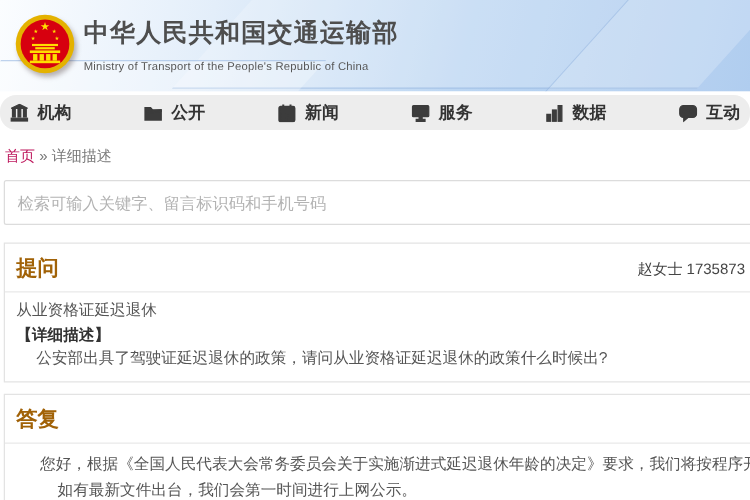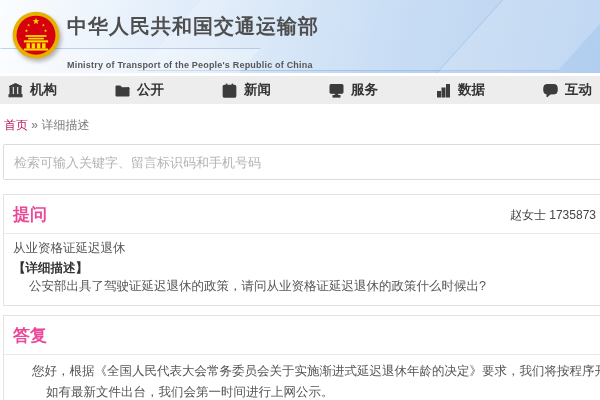--- a/index.html
+++ b/index.html
@@ -14,28 +14,28 @@
     position:relative; height:73px; overflow:hidden;
     background:linear-gradient(104deg,#fbfdff 0%,#e3eefa 28%,#bcd6f2 62%,#a4c5ed 100%);
   }
   .streak { position:absolute; background:rgba(255,255,255,0.22); }
   .streak.s1 { width:420px; height:160px; left:210px; top:-90px; transform:skewX(-42deg); border-bottom:1px solid rgba(120,160,215,0.45); }
   .streak.s2 { width:300px; height:200px; left:430px; top:-20px; transform:skewX(-42deg); background:rgba(255,255,255,0.14); border-left:1px solid rgba(120,160,215,0.4); }
   .streak.s3 { width:260px; height:90px; left:-40px; top:48px; transform:skewX(-42deg); background:rgba(255,255,255,0.28); border-top:1px solid rgba(130,168,220,0.5); }
   .emblem { position:absolute; left:10px; top:8px; width:52px; height:56px; filter:drop-shadow(2px 3px 2px rgba(60,40,40,0.35)); }
   .header-titles { position:absolute; left:67px; top:13px; }
   .cn-title { font-size:20px; font-weight:bold; color:#4e4e4e; letter-spacing:1px; white-space:nowrap; }
-  .en-title { margin-top:20px; font-size:9px; font-weight:bold; color:#575757; letter-spacing:0.2px; white-space:nowrap; }
+  .en-title { margin-top:8px; font-size:9px; font-weight:normal; color:#575757; letter-spacing:0.2px; white-space:nowrap; }
 
   .header-gap { height:3px; background:#fff; }
 
   
   .main-nav {
     height:28px; background:#ededed; display:flex; align-items:center;
-    justify-content:space-between; padding:0 8px;
+    justify-content:space-between; padding:0 8px;border-radius:13px;
   }
   .nav-item { display:flex; align-items:center; gap:7px; cursor:pointer; }
   .nav-label { font-size:13.5px; font-weight:bold; color:#333; }
   .nav-icon svg { display:block; width:15px; height:15px; }
   .nav-icon svg * { fill:#3c3c3c; stroke:#3c3c3c; }
 
   
   .breadcrumb { margin:13px 0 0 4px; font-size:12px; color:#787878; }
   .breadcrumb a { color:#be185d; text-decoration:none; }
 
@@ -46,21 +46,21 @@
     font-size:13px; color:#333; background:#fff; outline:none;
     font-family:"Liberation Sans","DejaVu Sans",sans-serif;
   }
   .search-input::placeholder { color:#b3b3b3; }
 
   
   .panel { margin-left:3px; width:614px; border:1px solid #e3e3e3; background:#fff; box-sizing:border-box; }
   .panel.question { margin-top:14px; }
   .panel.reply { margin-top:9px; }
   .panel-header { position:relative; padding:8px 10px 7px 9px; border-bottom:1px solid #e9e9e9; }
-  .panel-title { font-size:17px; font-weight:600; color:#ec4899; }
+  .panel-title { font-size:17px; font-weight:600; color:#a16207; }
   .panel-meta { position:absolute; right:20px; top:12px; font-size:12px; color:#454545; white-space:nowrap;text-align:right; }
 
   .q-body { padding:6px 10px 10px 9px; font-size:12.5px; color:#555; line-height:16.5px; }
   .q-title { color:#555; }
   .q-detail-label { margin-top:3px; font-weight:bold; color:#333; }
   .q-detail-text { margin-top:2px; text-indent:16px; color:#555; }
 
   .r-body { padding:6px 0 16px 28px; font-size:12.5px; color:#555; line-height:21px; }
   .r-line1 { white-space:nowrap; overflow:hidden; }
   .r-line2 { padding-left:14px; }

